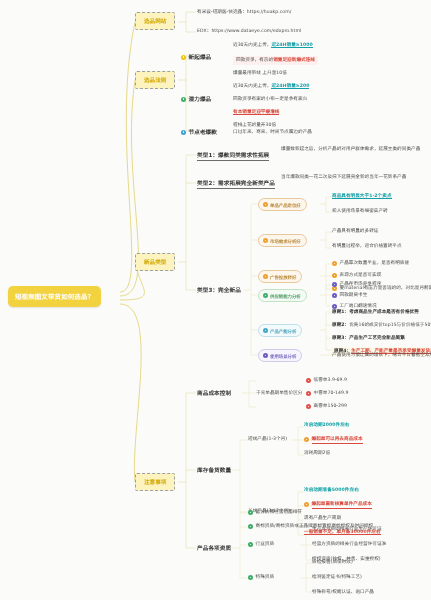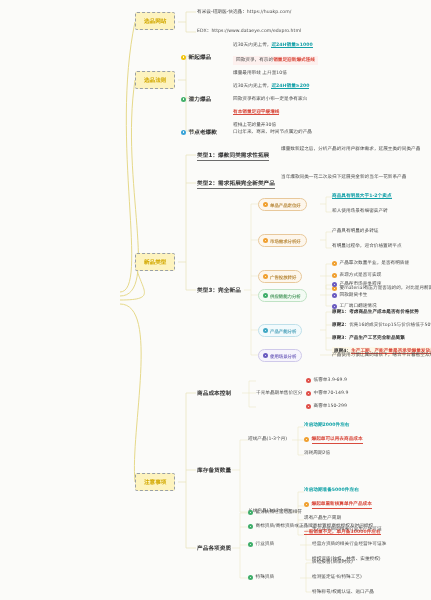--- a/index.html
+++ b/index.html
@@ -133,20 +133,21 @@
       <path d="M242,393 L249,393 M249,381 L249,407 M249,381 L256,381 M249,393 L256,393 M249,407 L256,407"></path>
       <path d="M232,470 L240,470 M240,440 L240,512 M240,440 L248,440 M240,512 L248,512"></path>
       <path d="M292,440 L298,440 M298,427 L298,455 M298,427 L304,427 M298,440 L304,440 M298,455 L304,455"></path>
       <path d="M292,512 L298,512 M298,492 L298,535 M298,492 L304,492 M298,506 L304,506 M298,520 L304,520 M298,535 L304,535"></path>
       <path d="M232,548 L240,548 M240,513 L240,578 M240,513 L248,513 M240,527 L248,527 M240,545 L248,545 M240,578 L248,578"></path>
       <path d="M300,545 L306,545 M306,530 L306,560 M306,530 L312,530 M306,545 L312,545 M306,560 L312,560"></path>
       <path d="M300,578 L306,578 M306,563 L306,592 M306,563 L312,563 M306,578 L312,578 M306,592 L312,592"></path>
     </g>
   </svg>
 
+  <div class="node root" style="left:8px;top:286px;">短视频图文带货如何选品？</div>
 
   <div class="node l1" style="left:135px;top:12px;">选品网站</div>
 
   <div class="node leaf" style="left:197px;top:9px;width:225px;">有米云-短期医-快选品：https://huakp.com/</div>
   <div class="node leaf" style="left:197px;top:28px;width:225px;">EDX：https://www.dataeye.com/edxpro.html</div>
 
   <div class="node l1" style="left:135px;top:71px;">选品法则</div>
 
   <div class="node iconrow" style="left:181px;top:53px;">
     <span class="dot y"></span>

